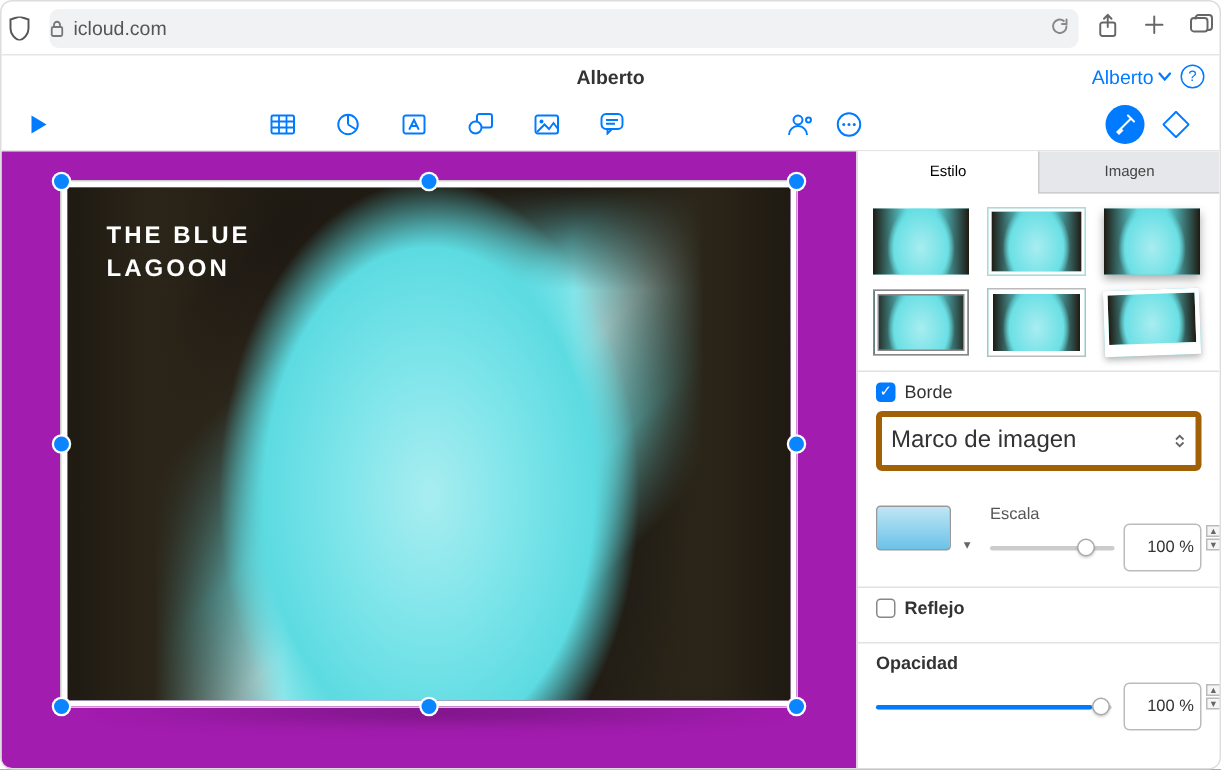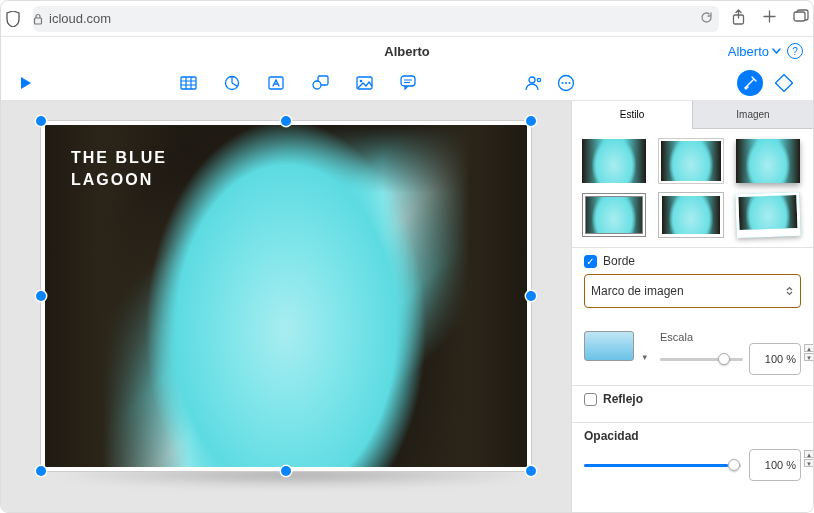--- a/index.html
+++ b/index.html
@@ -20,21 +20,21 @@
 
   
   .toolbar { height: 36px; display: flex; align-items: center; padding: 0 14px; border-bottom: 1px solid #e5e5e5; }
   .tool-icon { width: 22px; height: 22px; display:flex; align-items:center; justify-content:center; color:#007aff; margin-right: 10px; }
   .tool-group { display:flex; gap: 12px; }
   .spacer { flex: 1; }
   .pill-blue { width: 26px; height: 26px; border-radius: 50%; background: #007aff; display:flex; align-items:center; justify-content:center; }
 
   
   .workspace { display: flex; height: calc(513px - 36px - 28px - 36px); }
-  .canvas-area { flex: 1; background: #e5e5e5; display:flex; align-items:flex-start; justify-content:center; padding: 20px; overflow:hidden; }
+  .canvas-area { flex: 1; background: #a21caf; display:flex; align-items:flex-start; justify-content:center; padding: 20px; overflow:hidden; }
   .canvas-outer { position: relative; }
   .canvas-shadow { position:absolute; left:8px; right:-8px; bottom:-16px; height:24px; background: radial-gradient(ellipse at center, rgba(0,0,0,0.25), rgba(0,0,0,0) 70%); z-index:0; filter: blur(4px); }
   .slide { position: relative; width: 490px; height: 350px; background: linear-gradient(135deg, #2a2418 0%, #1a1510 20%, #2a241a 30%, #6fe3e8 45%, #b8f0f2 55%, #6be0e5 65%, #1a1712 75%, #2a2418 100%); border: 4px solid #fff; box-shadow: 0 0 0 1px #ccc; overflow:hidden; z-index:1;}
   .lagoon-overlay {
     position:absolute; inset:0;
     background:
       radial-gradient(ellipse 200px 300px at 50% 60%, #a8edf0 0%, #7de5ea 30%, #5cdbe1 55%, rgba(92,219,225,0) 70%),
       linear-gradient(90deg, #1f1a12 0%, #2b2519 12%, rgba(0,0,0,0) 30%, rgba(0,0,0,0) 70%, #2b2519 88%, #1f1a12 100%),
       linear-gradient(180deg, #1f1a12 0%, rgba(0,0,0,0) 20%);
   }
@@ -59,21 +59,21 @@
   .thumb.border-plain .thumb-inner { border:2px solid #fff; box-shadow: 0 0 0 1px #ccc; }
   .thumb.border-shadow .thumb-inner { box-shadow: 0 3px 6px rgba(0,0,0,0.35); }
   .thumb.border-double .thumb-inner { border:1px solid #888; box-shadow: inset 0 0 0 2px #fff, inset 0 0 0 3px #888; }
   .thumb.border-thick .thumb-inner { border:3px solid #fff; box-shadow: 0 0 0 1px #bbb; }
   .thumb.border-polaroid .thumb-inner { border:3px solid #fff; border-bottom: 8px solid #fff; box-shadow: 0 2px 5px rgba(0,0,0,0.3); transform: rotate(-2deg); }
 
   .section { padding: 6px 12px 10px 12px; border-top:1px solid #e2e2e2; }
   .sec-row { display:flex; align-items:center; gap:6px; font-size:12px; color:#333; margin-bottom:6px; }
   .checkbox { width:13px; height:13px; border:1px solid #888; border-radius:3px; display:flex; align-items:center; justify-content:center; background:#fff; }
   .checkbox.checked { background:#007aff; border-color:#007aff; color:#fff; font-size:10px; }
-  .select-box { width:100%; height:22px; border:1px solid #a16207; border-radius:4px; background:#fff; display:flex; align-items:center; justify-content:space-between; padding:16px 6px; font-size:12px; }
+  .select-box { width:100%; height:22px; border:4px solid #a16207; border-radius:4px; background:#fff; display:flex; align-items:center; justify-content:space-between; padding:16px 6px; font-size:16px; }
   .color-swatch { width:50px; height:30px; border:1px solid #999; border-radius:3px; background: linear-gradient(#bfe6f5, #6bc2e8); position:relative; }
   .color-swatch::after { content:'▾'; position:absolute; right:-14px; bottom:-2px; font-size:9px; color:#666; }
   .escala-row { display:flex; align-items:center; gap:8px; margin-top:2px; }
   .slider { flex:1; height:16px; position:relative; }
   .slider-track { position:absolute; top:7px; left:0; right:0; height:3px; background:#ccc; border-radius:2px; }
   .slider-knob { position:absolute; top:2px; width:12px; height:12px; background:#fff; border:1px solid #aaa; border-radius:50%; box-shadow:0 1px 2px rgba(0,0,0,0.2); }
   .num-field { width:52px; height:32px; border:1px solid #bbb; border-radius:4px; display:flex; align-items:center; justify-content:flex-end; padding-right:4px; font-size:11px; position:relative; }
   .steppers { position:absolute; right:-14px; top:0; display:flex; flex-direction:column; font-size:7px; color:#666; line-height:1; gap:1px; }
   .stepper-btn { width:10px; height:8px; border:1px solid #bbb; background:#f5f5f5; display:flex; align-items:center; justify-content:center; }
 

